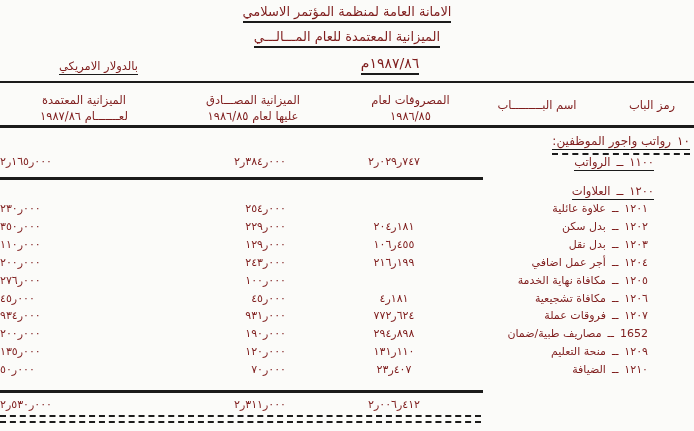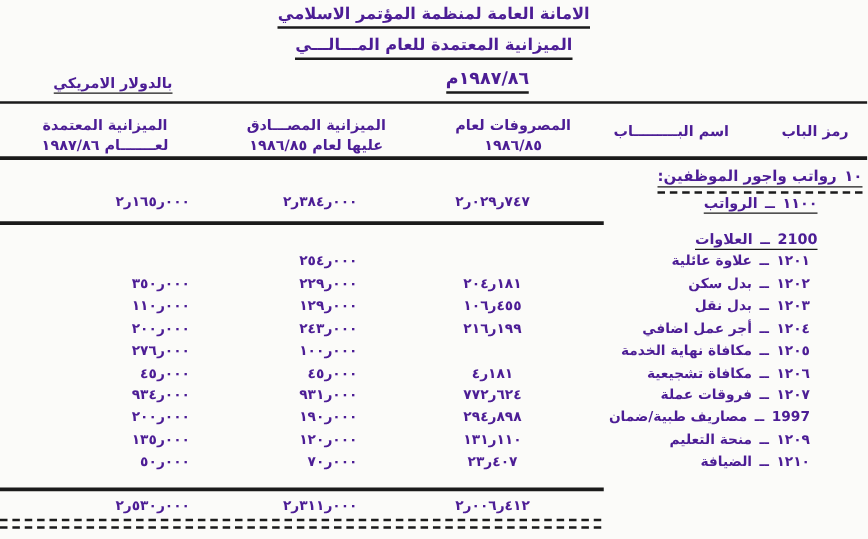--- a/index.html
+++ b/index.html
@@ -1,19 +1,19 @@
 <!DOCTYPE html>
 <html dir="rtl" lang="ar"><head>
 <meta charset="utf-8">
 <style>
   html,body{margin:0;padding:0;background:#fbfbf9;}
   #doc{
     position:relative;width:694px;height:431px;overflow:hidden;
-    background:#fbfbf9;color:#4c1d95;
-    font-family:"DejaVu Sans",sans-serif;font-weight:bold;direction:rtl;
+    background:#fbfbf9;color:#7f1d1d;
+    font-family:"DejaVu Sans",sans-serif;font-weight:normal;direction:rtl;
   }
   .abs{position:absolute;}
   .u{border-bottom:2px solid #1b1b1b;padding-bottom:2px;display:inline-block;}
   .u-thin{border-bottom:1.5px solid #1b1b1b;padding-bottom:1px;display:inline-block;}
   .dashed-u{border-bottom:2px dashed #1b1b1b;padding-bottom:3px;display:inline-block;}
   .title1{top:4px;left:0;right:0;text-align:center;font-size:13px;}
   .title2{top:29px;left:0;right:0;text-align:center;font-size:13px;}
   .title3{top:55px;left:310px;width:160px;text-align:center;font-size:14px;}
   .currency{top:59px;left:20px;width:118px;text-align:right;font-size:11.5px;}
   .rule{position:absolute;background:#1b1b1b;}
@@ -32,21 +32,21 @@
   .section10{top:134px;right:4px;font-size:12px;}
   .chap-label{display:inline-flex;direction:rtl;gap:6px;align-items:baseline;}
   .row1100{top:155px;left:0;right:0;height:19px;font-size:11.5px;}
   .row1200{top:184px;left:0;right:0;height:19px;font-size:11.5px;}
   .name-slot{position:absolute;right:40px;}
   .item-row{position:absolute;left:0;right:0;height:18px;font-size:11px;}
   .item-row .name-cell{position:absolute;right:46px;display:flex;direction:rtl;gap:6px;align-items:baseline;}
   .num{direction:ltr;unicode-bidi:bidi-override;letter-spacing:1px;font-size:11px;}
   .exp{position:absolute;left:330px;width:128px;text-align:center;}
   .app{position:absolute;left:160px;width:126px;text-align:right;}
-  .adp{position:absolute;left:0px;width:124px;text-align:right;padding-left:28px;}
+  .adp{position:absolute;left:0px;width:124px;}
   .total-row{top:398px;left:0;right:0;height:18px;}
 </style>
 </head>
 <body>
 
 <div id="doc">
 
   <div class="abs title1">
     <span class="u">الامانة العامة لمنظمة المؤتمر الاسلامي</span>
   </div>
@@ -99,35 +99,36 @@
       </span>
     </span>
     <span class="num exp">٢ر٠٢٩ر٧٤٧</span>
     <span class="num app">٢ر٣٨٤ر٠٠٠</span>
     <span class="num adp">٢ر١٦٥ر٠٠٠</span>
   </div>
 
   <div class="abs row1200">
     <span class="name-slot">
       <span class="u-thin chap-label">
-        <span>2100</span>
+        <span>١٢٠٠</span>
         <span>ــ</span>
         <span>العلاوات</span>
       </span>
     </span>
   </div>
 
   <div id="rows">
       <div class="item-row" style="top: 202px;">
       <span class="name-cell">
         <span class="code">١٢٠١</span>
         <span class="dash">ــ</span>
         <span class="rname">علاوة عائلية</span>
       </span>
       <span class="num app">٢٥٤ر٠٠٠</span>
+      <span class="num adp">٢٣٠ر٠٠٠</span>
     </div>
       <div class="item-row" style="top: 219.9px;">
       <span class="name-cell">
         <span class="code">١٢٠٢</span>
         <span class="dash">ــ</span>
         <span class="rname">بدل سكن</span>
       </span>
       <span class="num exp">٢٠٤ر١٨١</span>
       <span class="num app">٢٢٩ر٠٠٠</span>
       <span class="num adp">٣٥٠ر٠٠٠</span>
@@ -176,21 +177,21 @@
         <span class="code">١٢٠٧</span>
         <span class="dash">ــ</span>
         <span class="rname">فروقات عملة</span>
       </span>
       <span class="num exp">٧٧٢ر٦٢٤</span>
       <span class="num app">٩٣١ر٠٠٠</span>
       <span class="num adp">٩٣٤ر٠٠٠</span>
     </div>
       <div class="item-row" style="top: 327.3px;">
       <span class="name-cell">
-        <span class="code">1997</span>
+        <span class="code">1652</span>
         <span class="dash">ــ</span>
         <span class="rname">مصاريف طبية/ضمان</span>
       </span>
       <span class="num exp">٢٩٤ر٨٩٨</span>
       <span class="num app">١٩٠ر٠٠٠</span>
       <span class="num adp">٢٠٠ر٠٠٠</span>
     </div>
       <div class="item-row" style="top: 345.2px;">
       <span class="name-cell">
         <span class="code">١٢٠٩</span>

